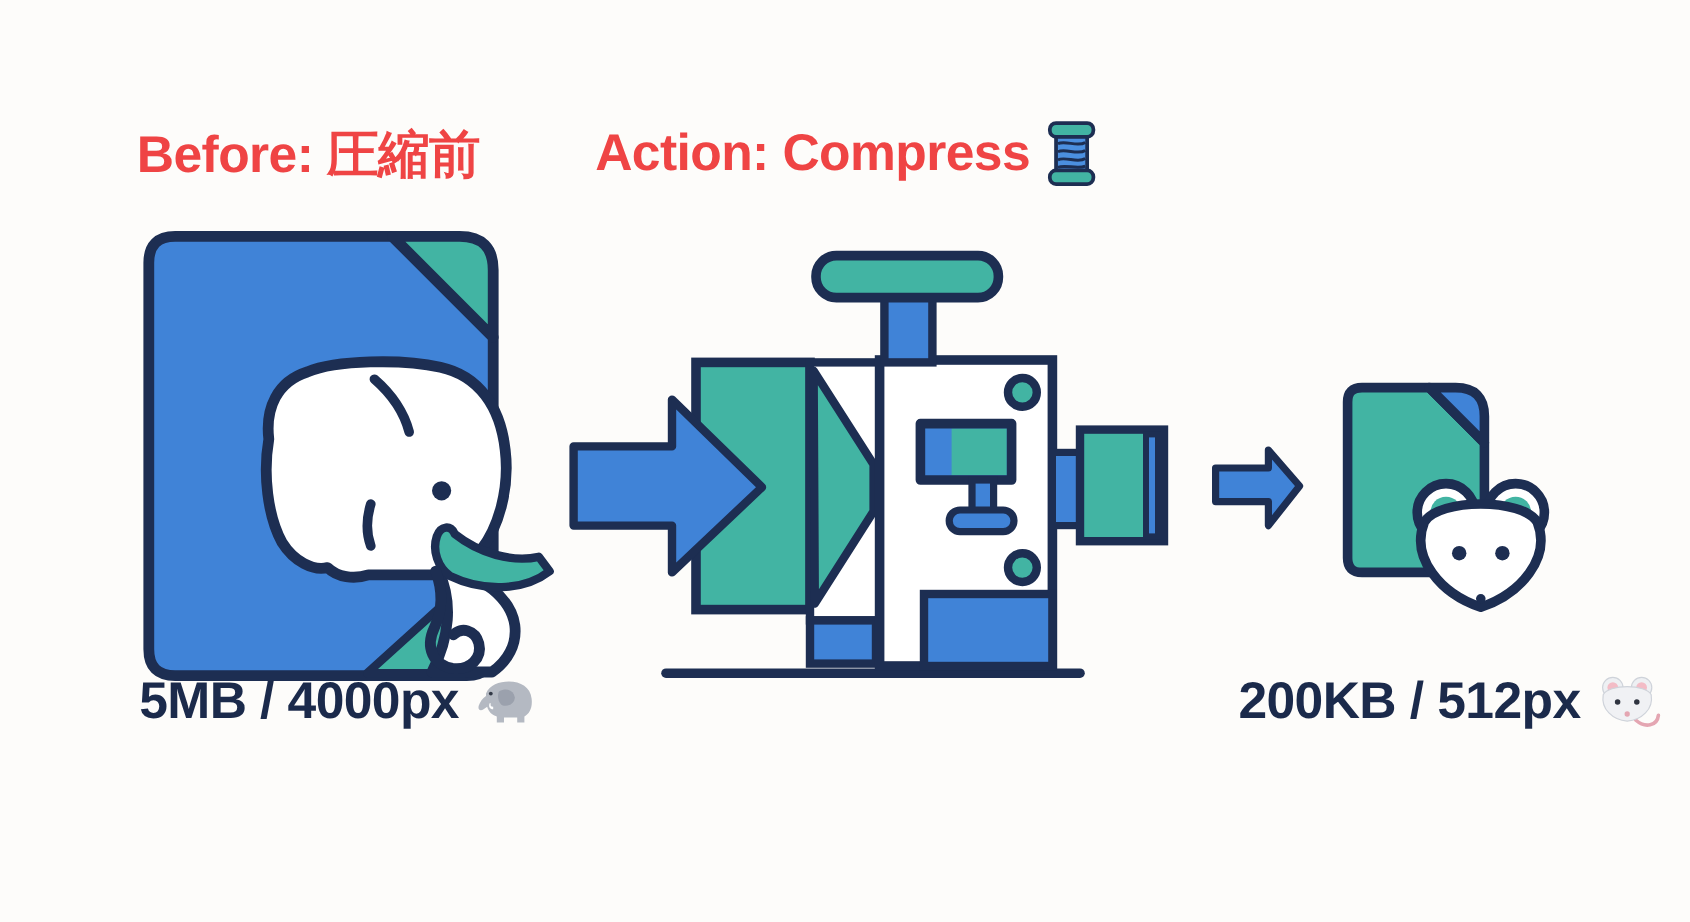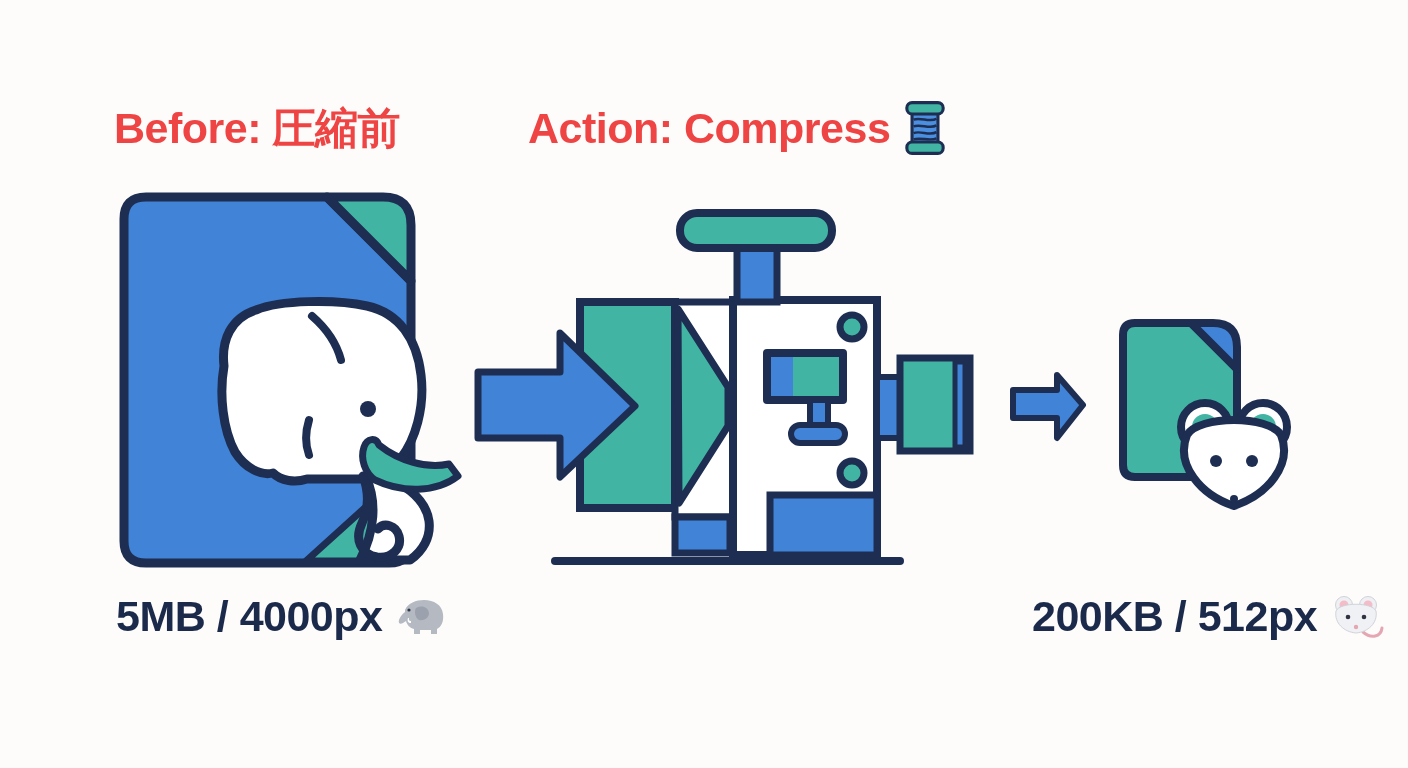--- a/index.html
+++ b/index.html
@@ -1,34 +1,34 @@
 <!DOCTYPE html>
 <html><head>
 <meta charset="utf-8">
 <style>
   html,body{margin:0;padding:0;}
   body{width:1408px;height:768px;background:#fdfcfa;font-family:"Liberation Sans",sans-serif;overflow:hidden;}
   #stage{position:relative;width:1408px;height:768px;background:#fdfcfa;}
   .heading{position:absolute;top:100px;display:flex;align-items:center;gap:14px;
            font-size:43px;font-weight:700;color:#ef4444;letter-spacing:-0.5px;white-space:nowrap;}
-  .caption{position:absolute;top:592px;display:flex;align-items:center;gap:14px;
+  .caption{position:absolute;top:560px;display:flex;align-items:center;gap:14px;
            font-size:43px;font-weight:700;color:#1b2a4b;letter-spacing:-0.5px;white-space:nowrap;}
   .illus{position:absolute;}
   svg{display:block;}
 </style>
 </head>
 <body>
 
 <div id="stage">
 
   <div class="heading" style="left:114px;">
     <span>Before: 圧縮前</span>
   </div>
 
-  <div class="heading" style="left:528px;text-align:center;">
+  <div class="heading" style="left:496px;text-align:center;">
     <span>Action: Compress</span>
     <span>
       <svg width="42" height="56" viewBox="0 0 40 54">
         <rect x="7.5" y="13" width="25" height="28" fill="#4b8fe0" stroke="#1d2e52" stroke-width="3"></rect>
         <path d="M9 19 C15 16 25 22 31 18" fill="none" stroke="#1d2e52" stroke-width="2.4"></path>
         <path d="M9 25.5 C15 22.5 25 28.5 31 24.5" fill="none" stroke="#1d2e52" stroke-width="2.4"></path>
         <path d="M9 32 C15 29 25 35 31 31" fill="none" stroke="#1d2e52" stroke-width="2.4"></path>
         <path d="M9 38 C15 35.5 25 40 31 37" fill="none" stroke="#1d2e52" stroke-width="2.4"></path>
         <rect x="2.5" y="2.5" width="35" height="11" rx="5" fill="#42b4a3" stroke="#1d2e52" stroke-width="3"></rect>
         <rect x="2.5" y="40.5" width="35" height="11" rx="5" fill="#42b4a3" stroke="#1d2e52" stroke-width="3"></rect>

